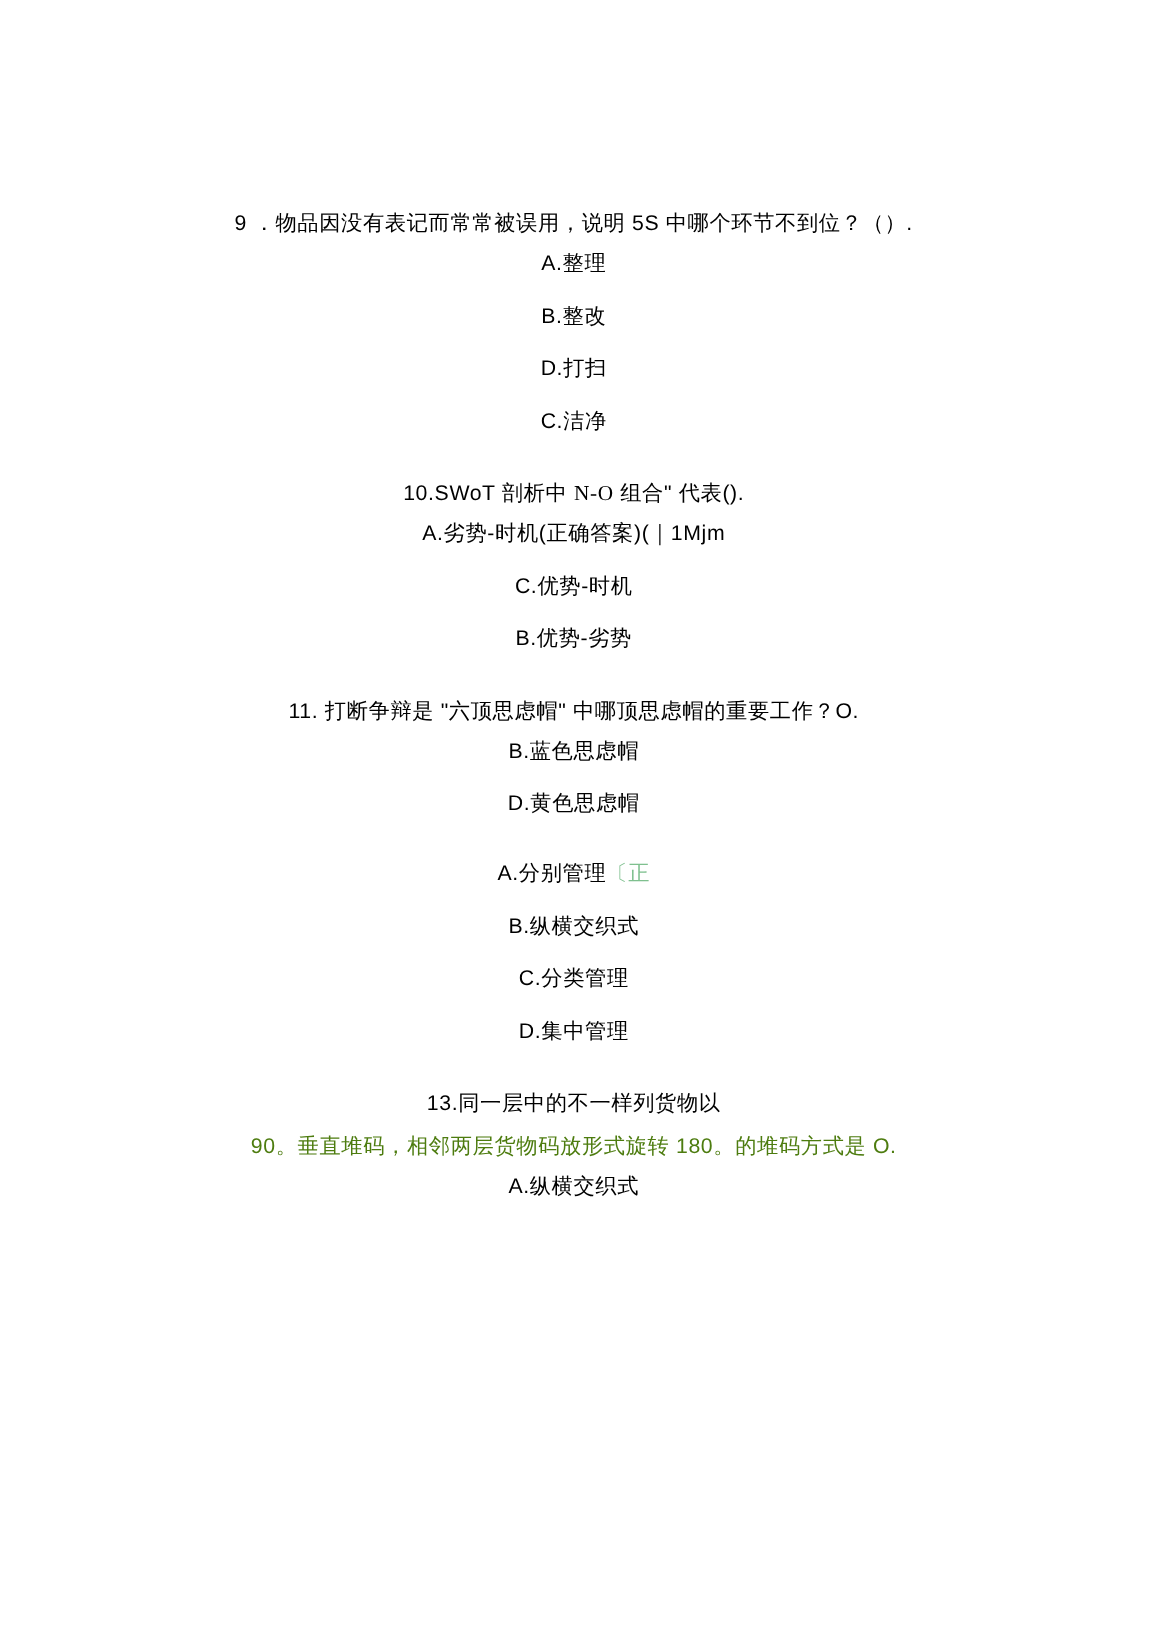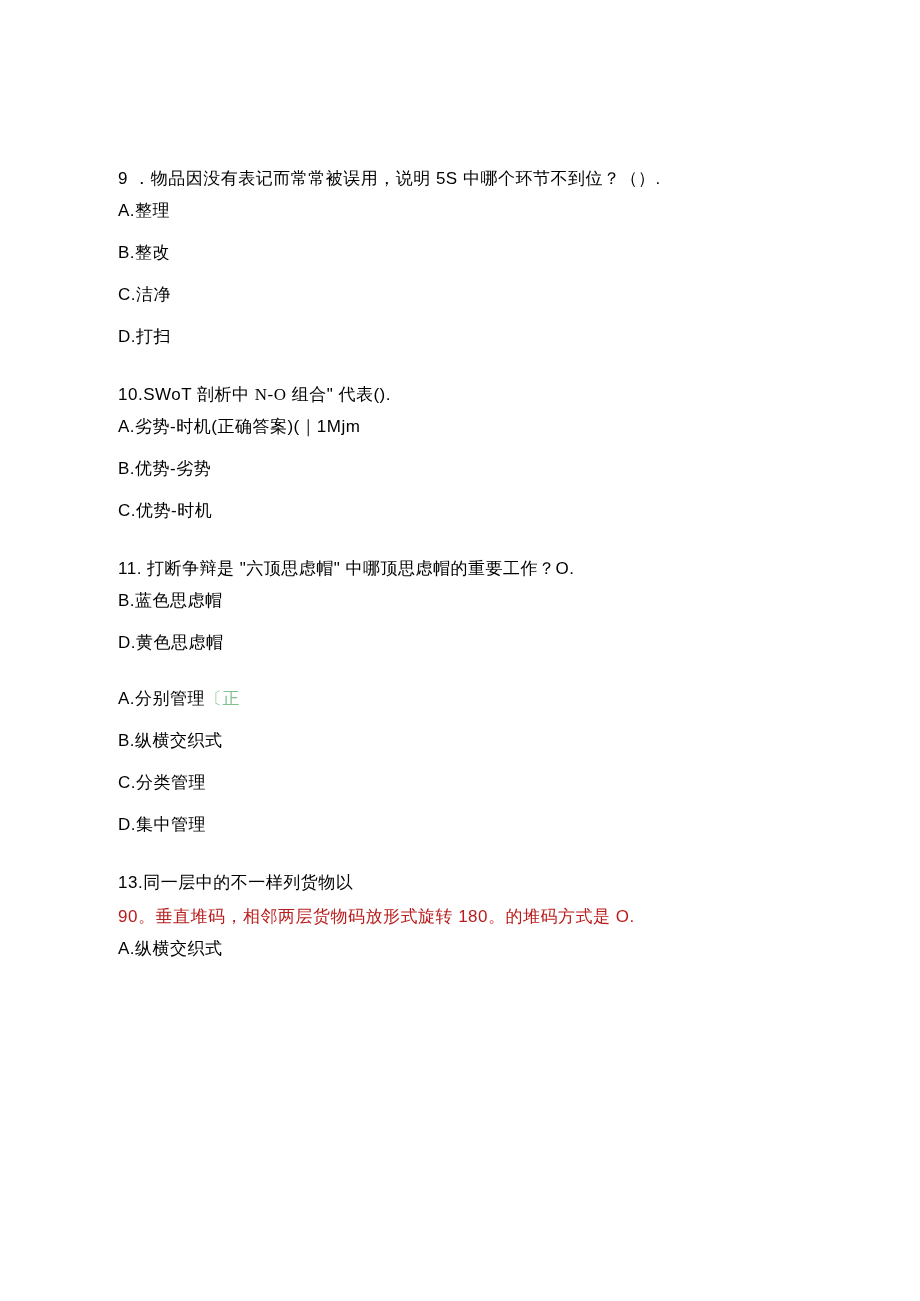--- a/index.html
+++ b/index.html
@@ -8,20 +8,21 @@
       background: #ffffff;
       font-family: Arial, "Microsoft YaHei", sans-serif;
       width: 920px;
     }
     .page {
       padding: 165px 120px 100px 118px;
       box-sizing: border-box;
     }
     .question-block {
       margin-bottom: 32px;
+      text-align: center;
     }
     .question-line {
       font-size: 17px;
       color: #000000;
       line-height: 28px;
       margin-bottom: 6px;
       letter-spacing: 0.5px;
     }
     .option-line {
       font-size: 17px;
@@ -37,46 +38,46 @@
       font-family: "Times New Roman", serif;
     }
     .cjk {
       font-family: "SimSun", "Microsoft YaHei", sans-serif;
     }
     .highlight-green {
       color: #7fc08f;
     }
     .q13-extra {
       font-size: 17px;
-      color: #b91c1c;
+      color: #4d7c0f;
       line-height: 28px;
       margin-bottom: 6px;
       letter-spacing: 0.5px;
     }
   </style>
 </head>
 <body>
 
 <div class="page">
 
   <div class="question-block">
     <div class="question-line cjk">9 ．物品因没有表记而常常被误用，说明 5S 中哪个环节不到位？（）.</div>
     <div class="option-line cjk">A.整理</div>
     <div class="option-line cjk">B.整改</div>
+    <div class="option-line cjk">D.打扫</div>
     <div class="option-line cjk">C.洁净</div>
-    <div class="option-line cjk">D.打扫</div>
   </div>
 
   <div class="question-block">
     <div class="question-line cjk">
       <span>10.SWoT 剖析中 </span><span class="italic">N-O</span><span> 组合" 代表().</span>
     </div>
     <div class="option-line cjk">A.劣势-时机(正确答案)(｜1Mjm</div>
+    <div class="option-line cjk">C.优势-时机</div>
     <div class="option-line cjk">B.优势-劣势</div>
-    <div class="option-line cjk">C.优势-时机</div>
   </div>
 
   <div class="question-block">
     <div class="question-line cjk">11. 打断争辩是 "六顶思虑帽" 中哪顶思虑帽的重要工作？O.</div>
     <div class="option-line cjk">B.蓝色思虑帽</div>
     <div class="option-line cjk">D.黄色思虑帽</div>
   </div>
 
   <div class="question-block">
     <div class="option-line cjk">

